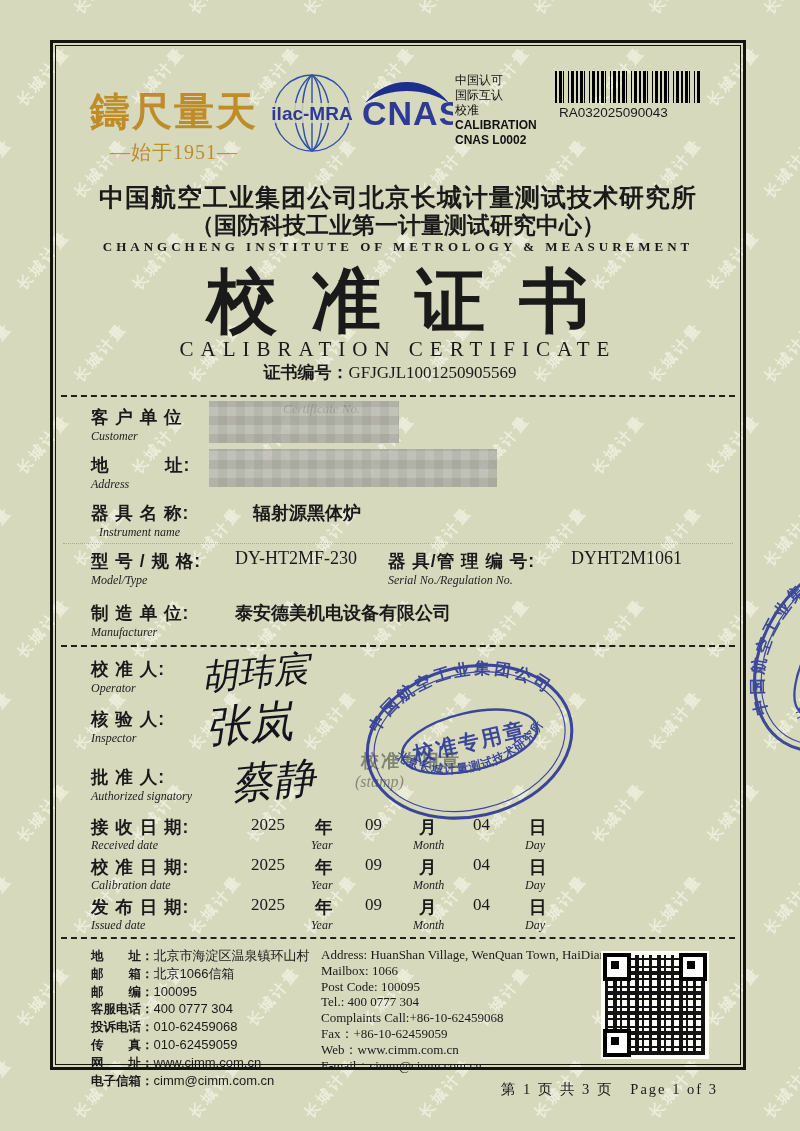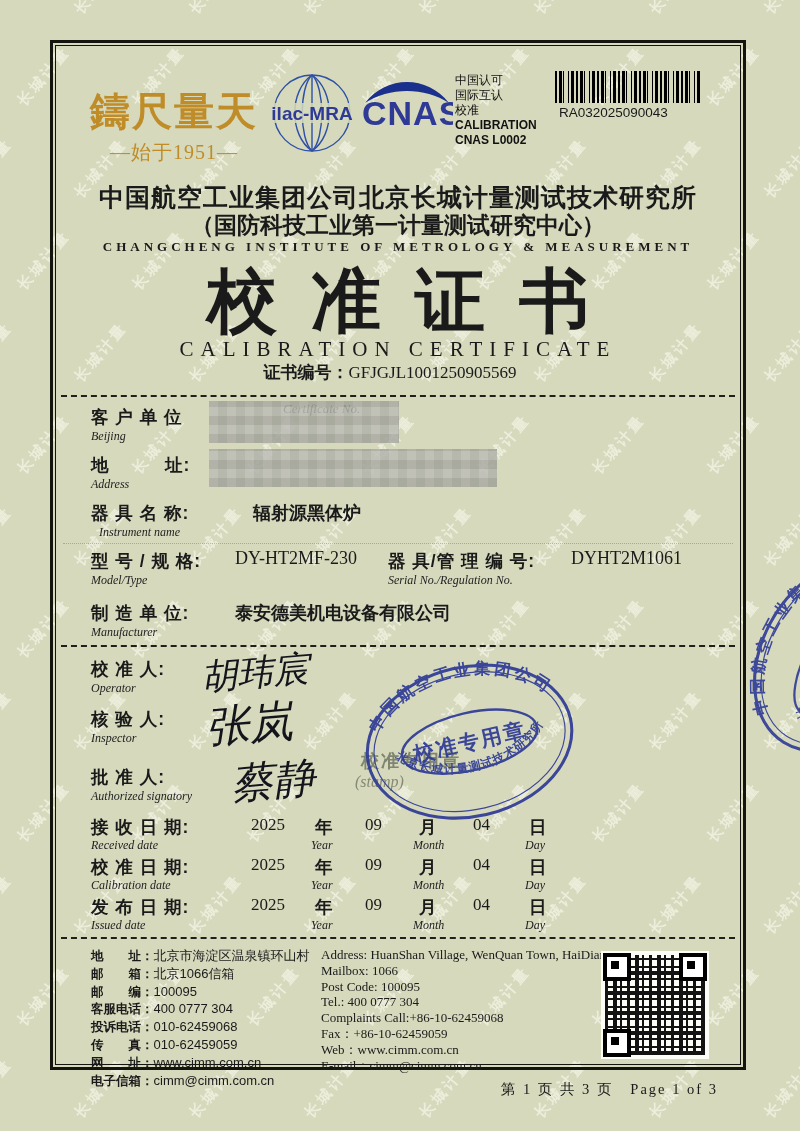--- a/index.html
+++ b/index.html
@@ -240,21 +240,21 @@
   <div class="abs" id="big-title">校准证书</div>
   <div class="abs" id="title-en">CALIBRATION CERTIFICATE</div>
   <div class="abs" id="certno-line">
     <span class="lbl">证书编号：</span><span>GFJGJL1001250905569</span>
   </div>
   <div class="abs" id="certno-en">Certificate No.</div>
 
   <div class="dashed" style="top:352px;"></div>
 
   <div class="abs zh-bold f-label" style="left:38px;top:362px;">客 户 单 位</div>
-  <div class="abs en-sub" style="left:38px;top:386px;">Beijing</div>
+  <div class="abs en-sub" style="left:38px;top:386px;">Customer</div>
   <div class="abs redact" style="left:156px;top:358px;width:190px;height:42px;"></div>
 
   <div class="abs zh-bold f-label" style="left:38px;top:410px;">地　　　址:</div>
   <div class="abs en-sub" style="left:38px;top:434px;">Address</div>
   <div class="abs redact" style="left:156px;top:406px;width:288px;height:38px;"></div>
 
   <div class="abs zh-bold f-label" style="left:38px;top:458px;">器 具 名 称:</div>
   <div class="abs en-sub" style="left:46px;top:482px;">Instrument name</div>
   <div class="abs zh-bold" style="left:200px;top:458px;font-size:18px;">辐射源黑体炉</div>
 

